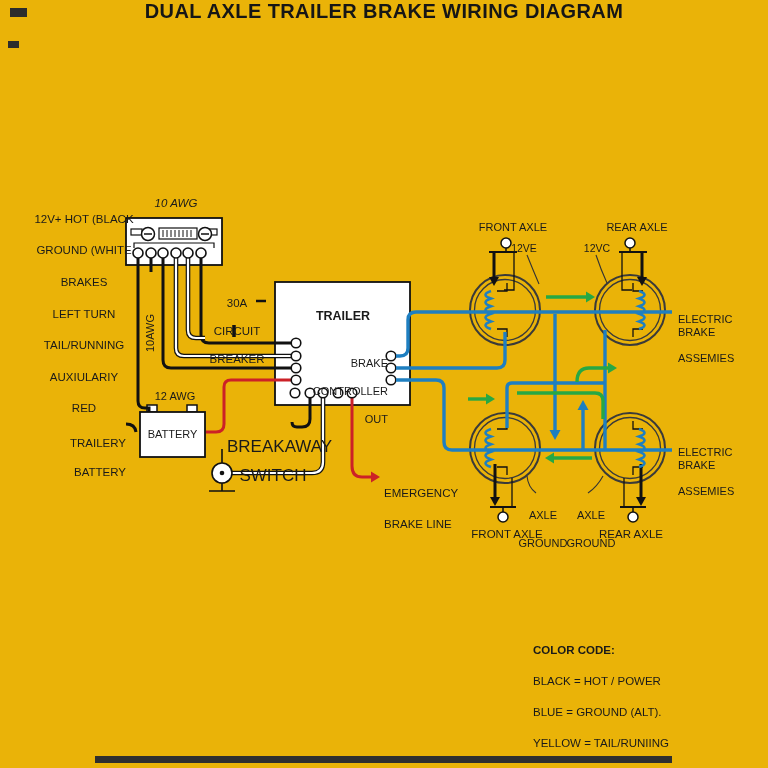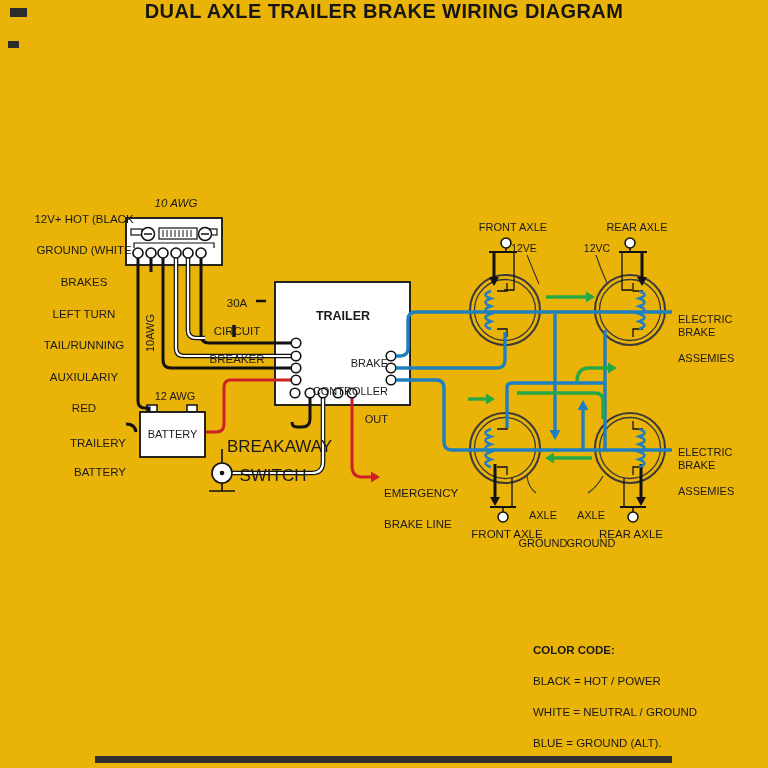--- a/index.html
+++ b/index.html
@@ -262,19 +262,18 @@
   <div>AXLE</div>
   <div>GROUND</div>
 </div>
 
 <div class="lbl c s115" style="left:457px;top:528px;width:100px;">FRONT AXLE</div>
 <div class="lbl c s115" style="left:581px;top:528px;width:100px;">REAR AXLE</div>
 
 <div class="lbl cc" style="left:533px;top:627px;width:225px;">
   <div class="h">COLOR CODE:</div>
   <div>BLACK = HOT / POWER</div>
-  <div>WHITE = NEUTRAL / GROUND</div>
   <div>BLUE = GROUND (ALT).</div>
   <div>YELLOW = TAIL/RUNIING</div>
   
 </div>
 
 </div>
 
 </body></html>

